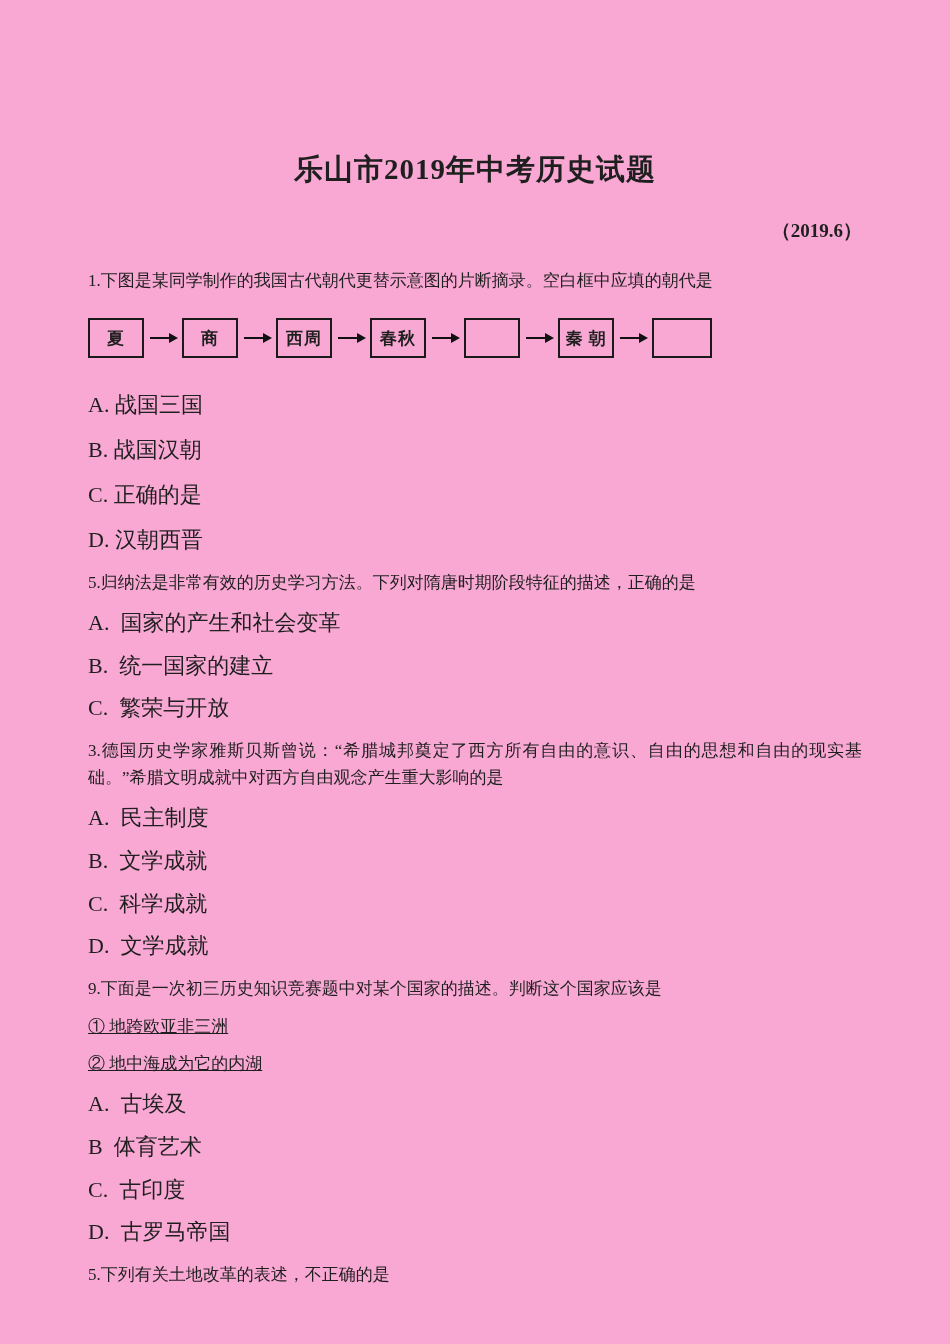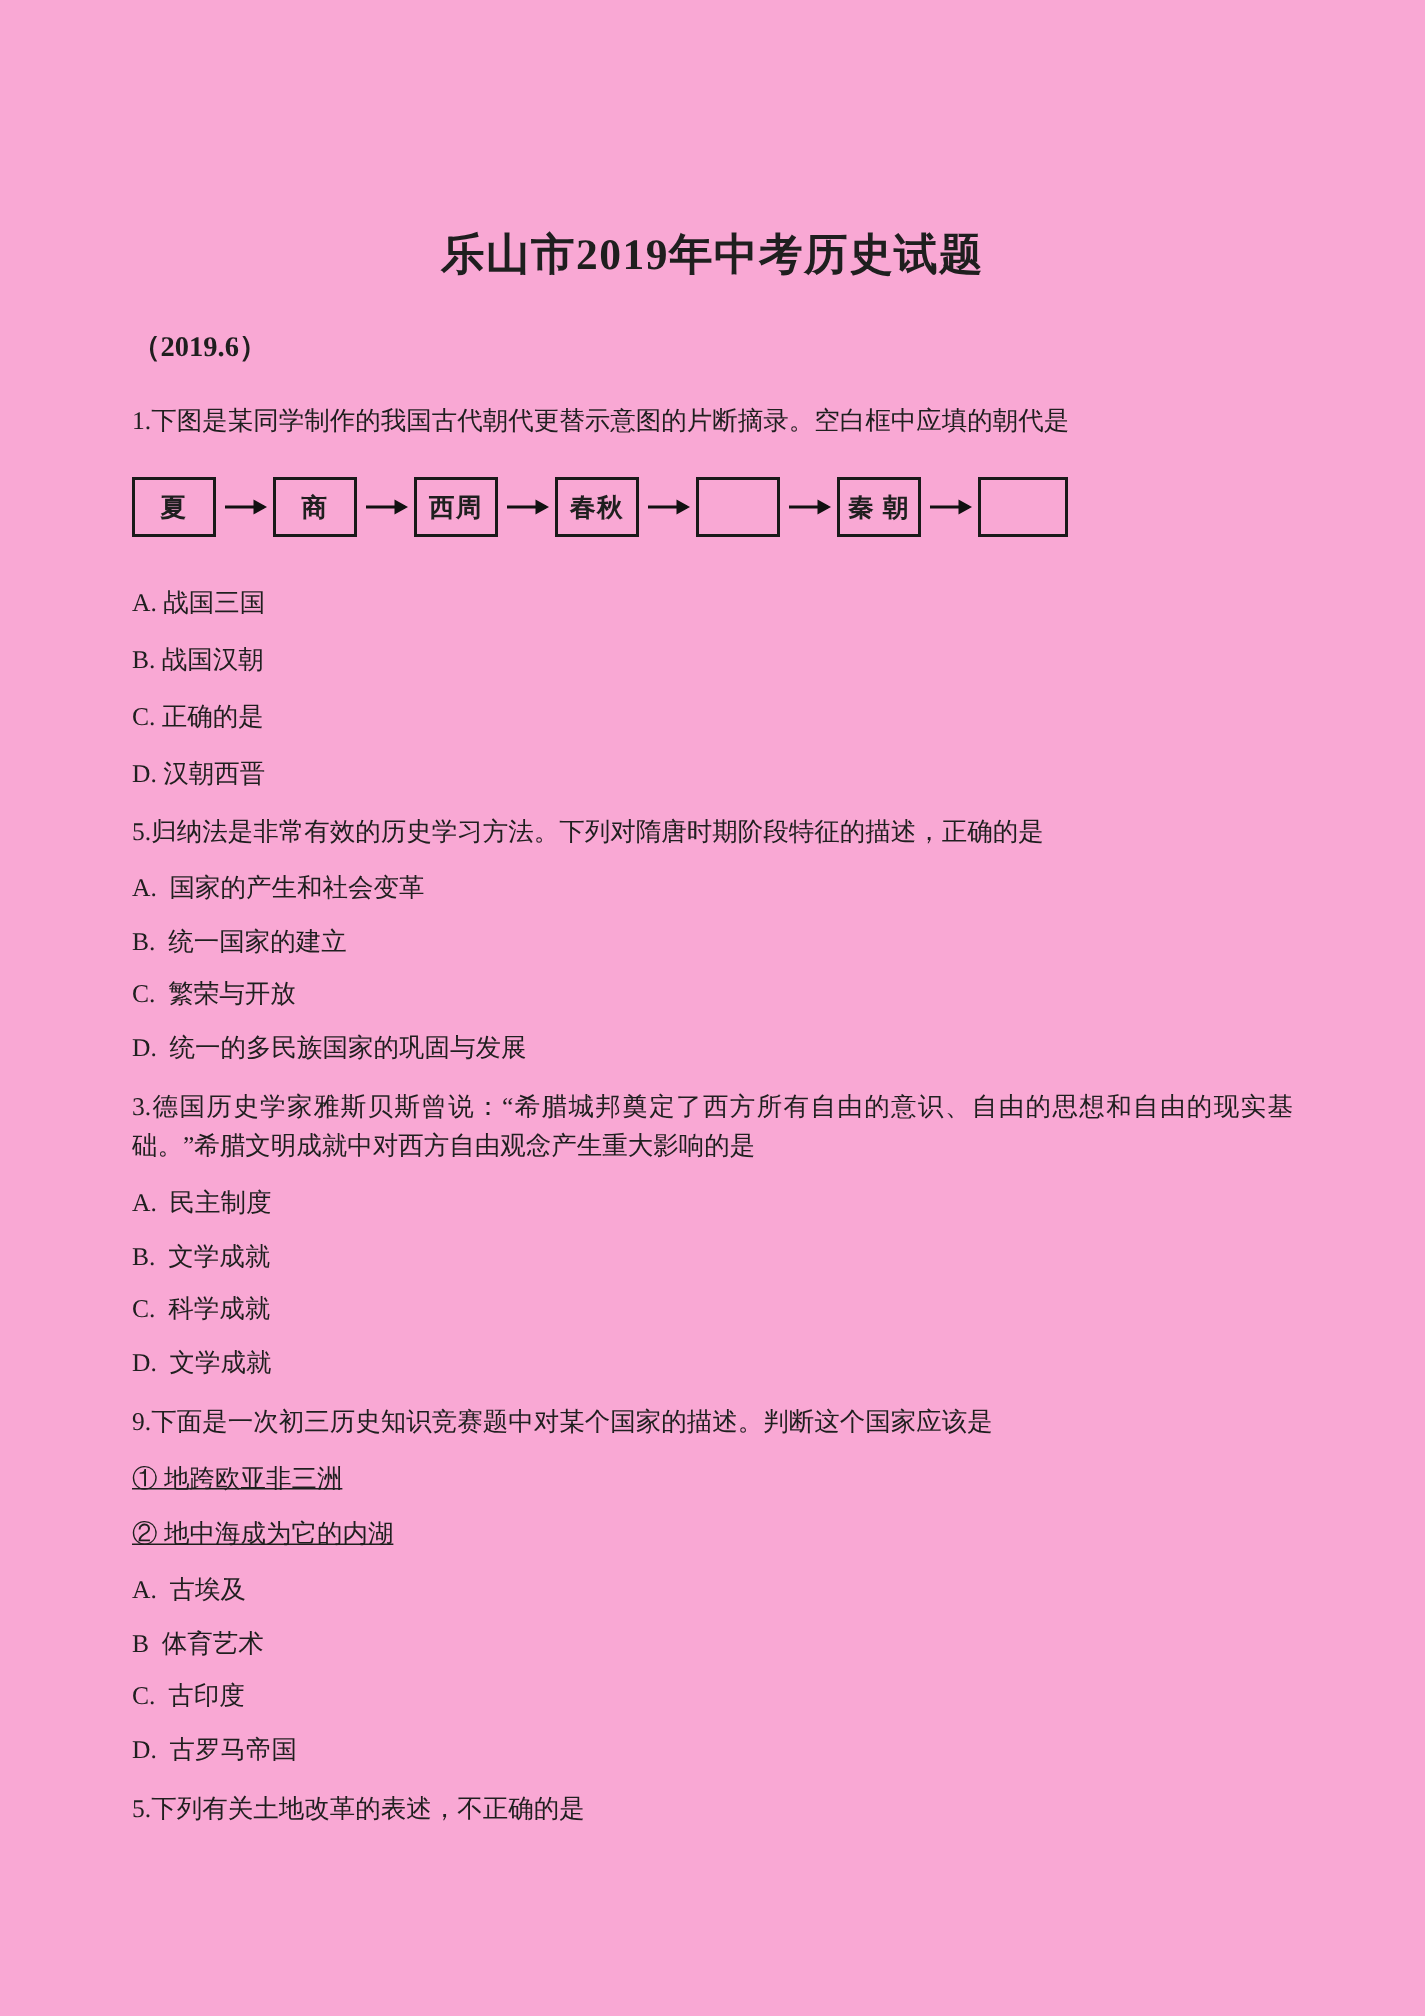--- a/index.html
+++ b/index.html
@@ -17,21 +17,21 @@
     background: #f9a8d4;
   }
   .doc-title {
     text-align: center;
     font-size: 29px;
     font-weight: 700;
     letter-spacing: 1px;
     margin: 0 0 28px 0;
   }
   .doc-subtitle {
-    text-align: left;
+    text-align: right;
     font-size: 19px;
     font-weight: 600;
     margin: 0 0 24px 0;
   }
   .question-text {
     font-size: 17px;
     line-height: 1.55;
     margin: 10px 0 10px 0;
     white-space: pre-wrap;
   }
@@ -72,21 +72,21 @@
     right: -2px;
     top: -4px;
     border-left: 9px solid #111;
     border-top: 5px solid transparent;
     border-bottom: 5px solid transparent;
   }
   .options {
     margin: 0 0 6px 0;
   }
   .option {
-    font-size: 17px;
+    font-size: 22px;
     line-height: 1.4;
     margin: 14px 0;
     white-space: pre-wrap;
   }
   .options.tight .option { margin: 12px 0; }
   .clues { margin: 0; text-decoration: underline; }
   .clue {
     font-size: 17px;
     line-height: 1.4;
     margin: 13px 0;
@@ -128,21 +128,20 @@
       <div class="option">D. 汉朝西晋</div>
     </div>
   </div>
 
   <div class="question-block">
     <div class="question-text">5.归纳法是非常有效的历史学习方法。下列对隋唐时期阶段特征的描述，正确的是</div>
     <div class="options tight">
       <div class="option">A.  国家的产生和社会变革</div>
       <div class="option">B.  统一国家的建立</div>
       <div class="option">C.  繁荣与开放</div>
-      <div class="option">D.  统一的多民族国家的巩固与发展</div>
     </div>
   </div>
 
   <div class="question-block">
     <div class="question-text justified">3.德国历史学家雅斯贝斯曾说：“希腊城邦奠定了西方所有自由的意识、自由的思想和自由的现实基础。”希腊文明成就中对西方自由观念产生重大影响的是</div>
     <div class="options tight">
       <div class="option">A.  民主制度</div>
       <div class="option">B.  文学成就</div>
       <div class="option">C.  科学成就</div>
       <div class="option">D.  文学成就</div>

